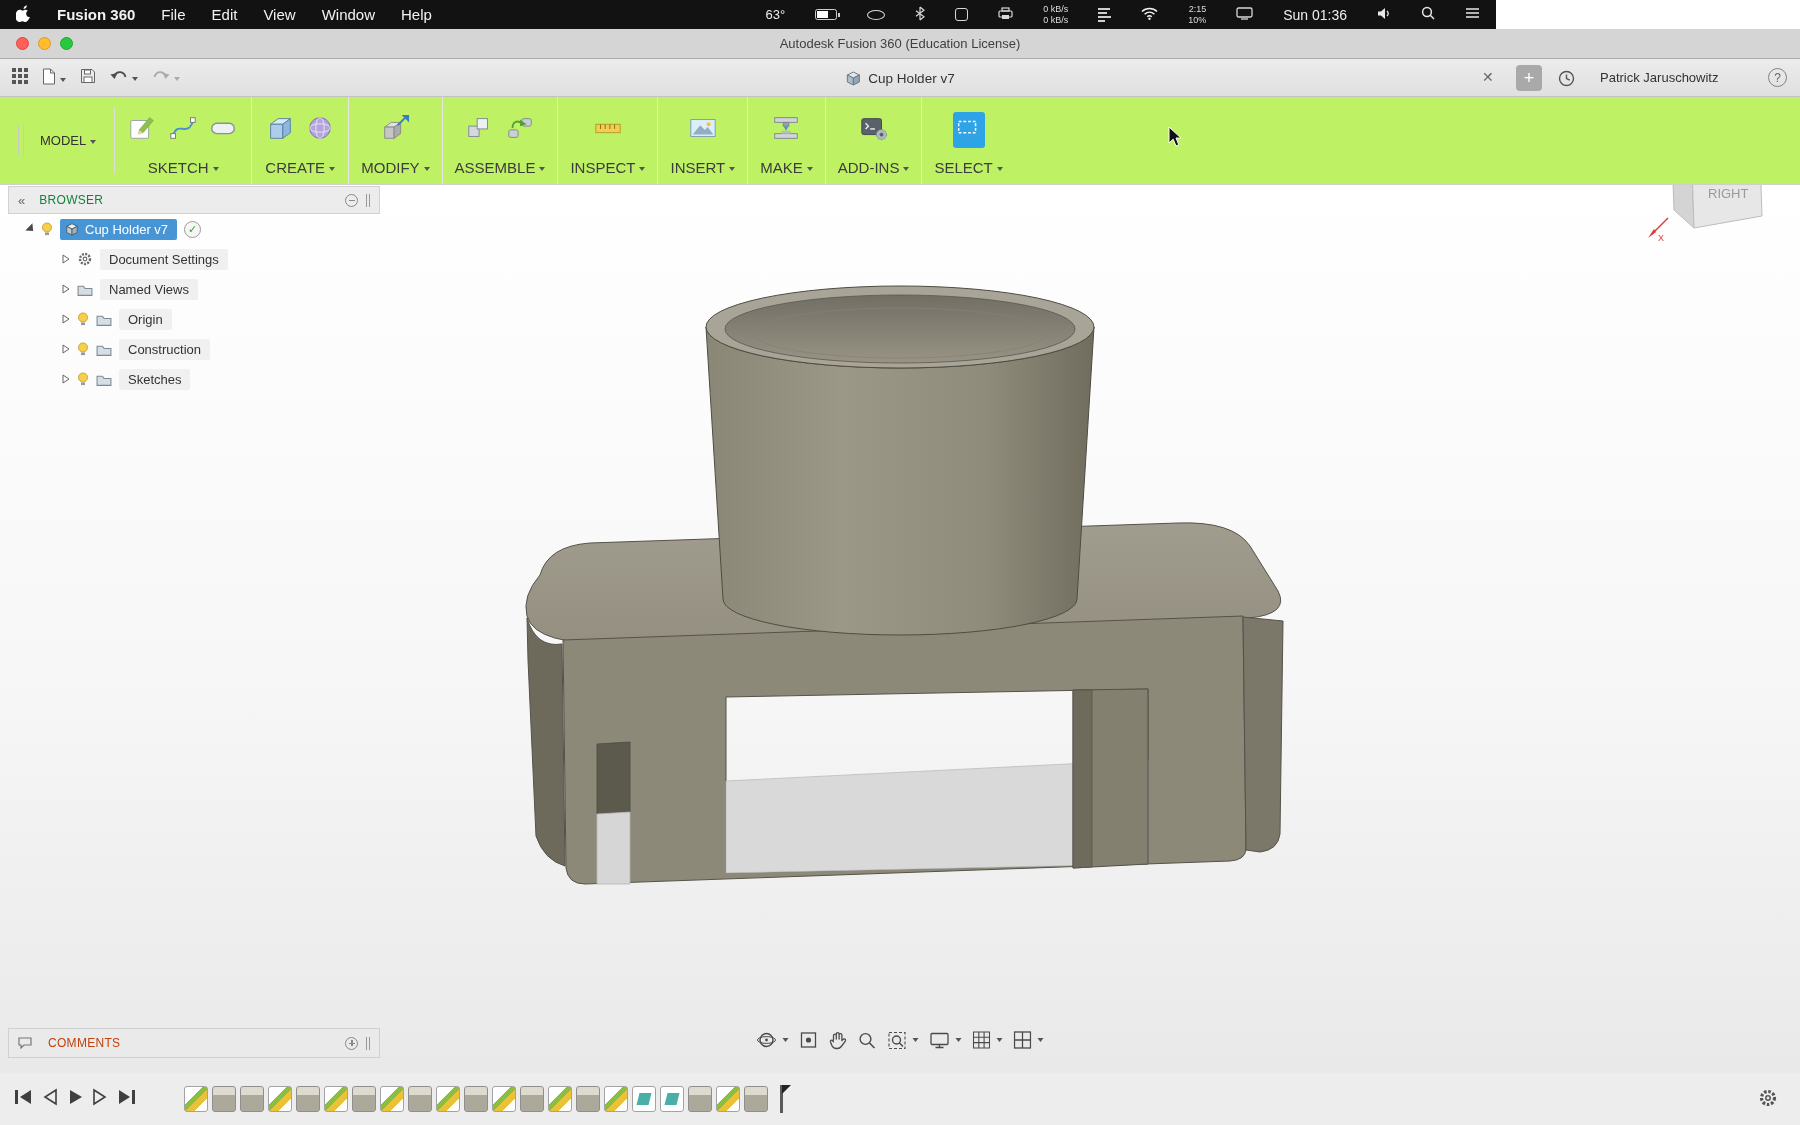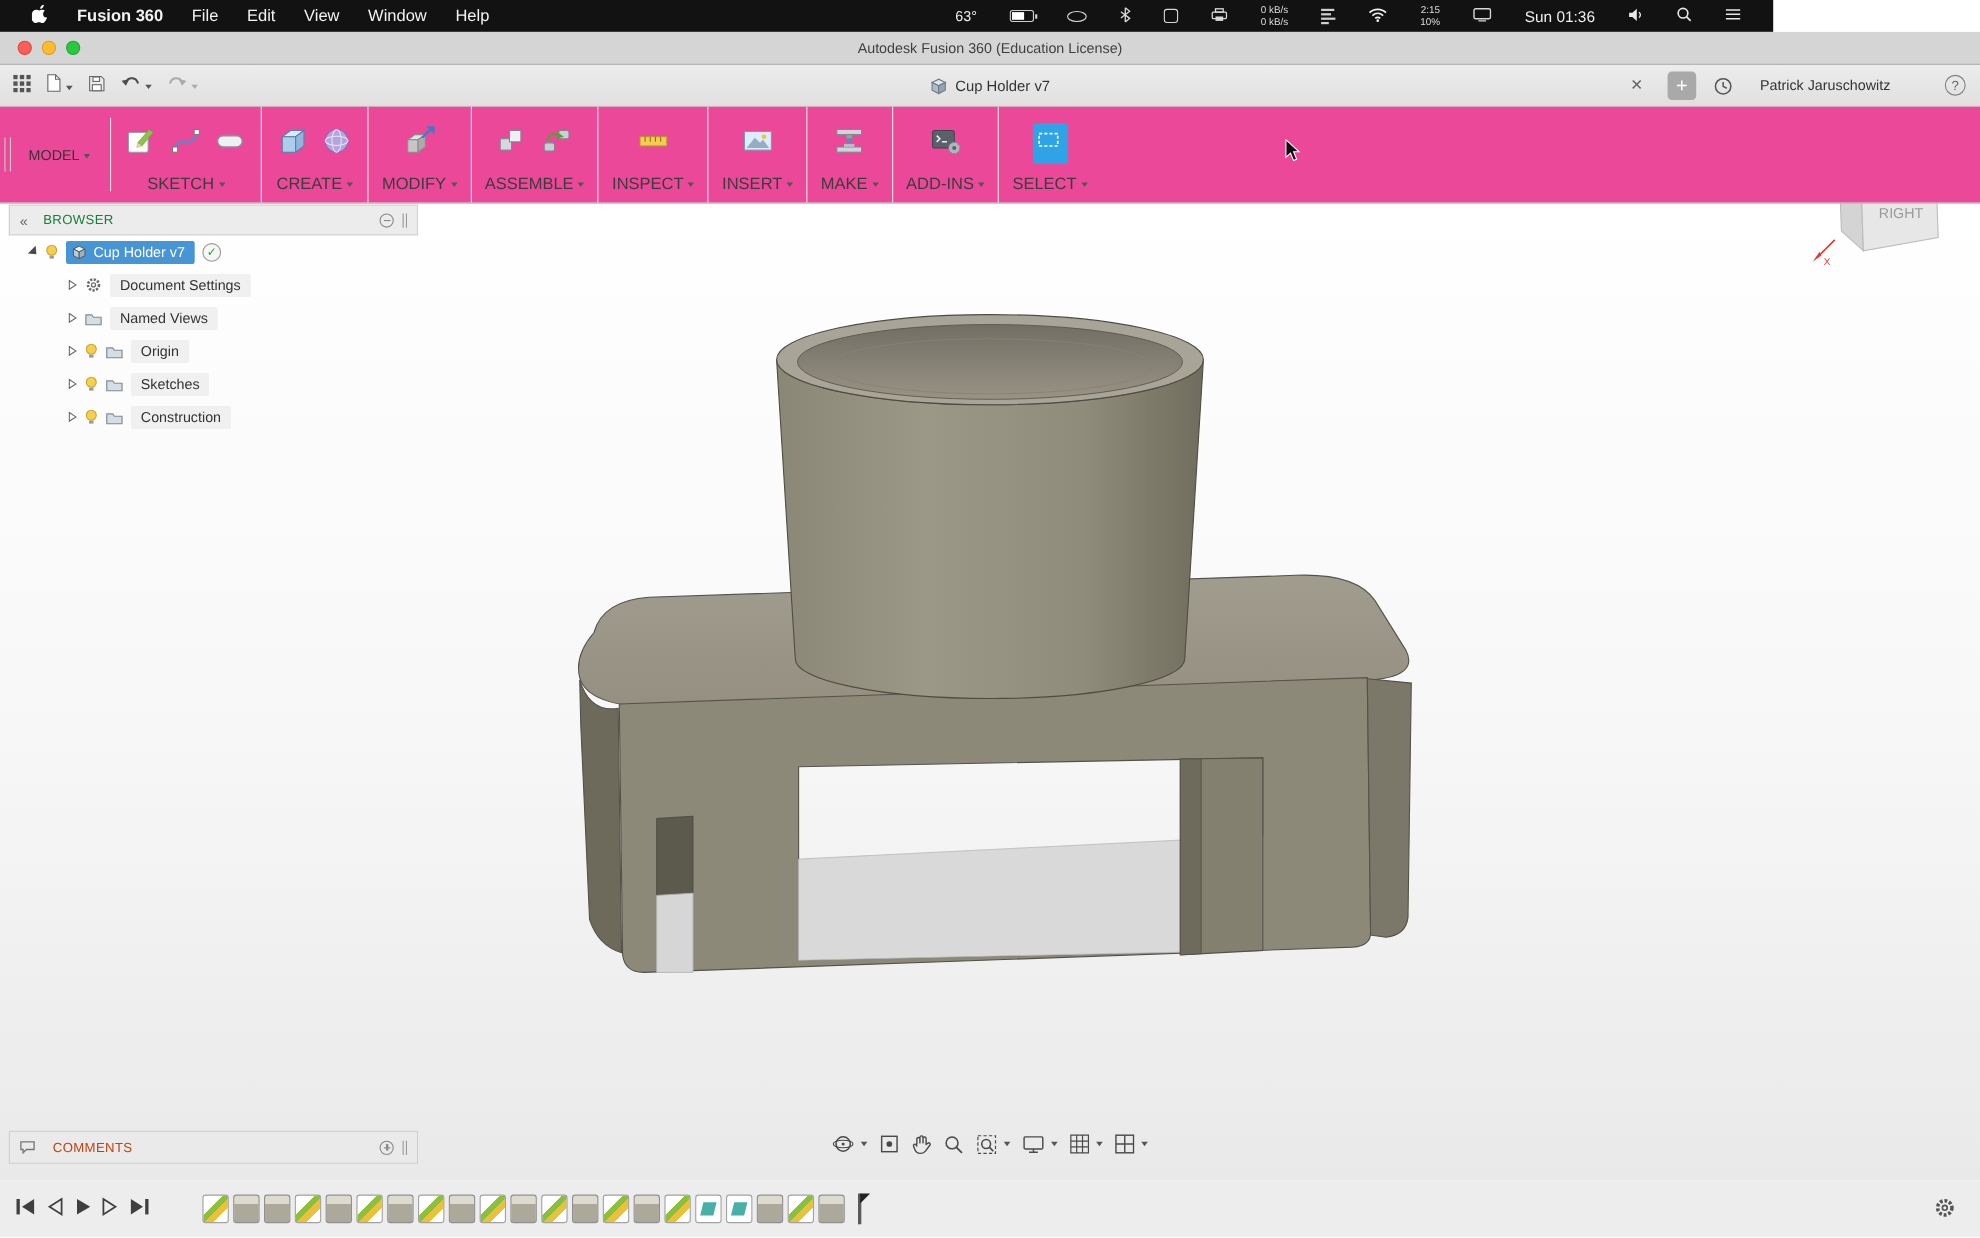--- a/index.html
+++ b/index.html
@@ -1,21 +1,21 @@
 <!DOCTYPE html>
 <html><head>
 <meta charset="utf-8">
 <style>
   * { margin:0; padding:0; box-sizing:border-box; }
   html,body { width:1800px; height:1125px; overflow:hidden; }
   body { font-family:"Liberation Sans", sans-serif; background:#fff; position:relative; }
 
   
-  .menubar { position:absolute; top:0; left:0; width:1612px; height:29px; background:#121212;
-    color:#f2f2f2; display:flex; align-items:center; padding:0 29px; gap:26px; font-size:15px; z-index:30; }
+  .menubar { position:absolute; top:0; left:0; width:1496px; height:29px; background:#121212;
+    color:#f2f2f2; display:flex; align-items:center; padding:0 16px; gap:26px; font-size:15px; z-index:30; }
   .menubar .app-name { font-weight:bold; }
   .menubar .mitem { cursor:default; }
   .mb-right { margin-left:auto; display:flex; align-items:center; gap:30px; font-size:13px; color:#eee; }
   .stack2 { display:flex; flex-direction:column; align-items:flex-end; font-size:9px; line-height:1.15; color:#ddd; }
   .batt { width:22px; height:11px; border:1.5px solid #cfcfcf; border-radius:2.5px; position:relative; }
   .batt::after { content:""; position:absolute; left:1px; top:1px; bottom:1px; width:55%; background:#fff; }
   .batt::before { content:""; position:absolute; right:-4px; top:2.5px; width:2px; height:4px; background:#cfcfcf; }
   .oval-ic { width:18px; height:10px; border:1.5px solid #d8d8d8; border-radius:50%; }
   .sq-ic { width:13px; height:13px; border:1.5px solid #d8d8d8; border-radius:3px; }
   .bars-ic { display:flex; flex-direction:column; gap:2px; }
@@ -41,22 +41,22 @@
     display:flex; align-items:center; gap:7px; font-size:13.5px; color:#333; }
   .tab-close { position:absolute; left:1482px; top:10px; font-size:14px; color:#666; }
   .tab-plus { position:absolute; left:1516px; top:6px; width:26px; height:26px; background:#a9a9a9;
     border-radius:4px; color:#fff; font-size:18px; display:flex; align-items:center; justify-content:center; }
   .tb-clock { position:absolute; left:1558px; top:11px; }
   .tb-user { position:absolute; left:1600px; top:11px; font-size:13px; color:#333; }
   .tb-help { position:absolute; left:1768px; top:9px; width:19px; height:19px; border:1.5px solid #828282;
     border-radius:50%; color:#666; font-size:12px; display:flex; align-items:center; justify-content:center; }
 
   
-  .ribbon { position:absolute; top:97px; left:0; width:1800px; height:88px; background:#ec4899;
-    border-bottom:1px solid #cfcfcf; display:flex; align-items:stretch; padding-left:0; z-index:30; }
+  .ribbon { position:absolute; top:97px; left:0; width:1800px; height:88px; background:#bef264;
+    border-bottom:1px solid #cfcfcf; display:flex; align-items:stretch; padding-left:14px; z-index:30; }
   .grip { width:6px; margin:28px 4px; border-left:1px solid #c9c9c9; border-right:1px solid #c9c9c9; }
   .workspace-btn { align-self:center; margin:0 18px 0 12px; font-size:13px; color:#333; white-space:nowrap; }
   .rib-sep { width:1px; background:#ddd; margin:10px 0; }
   .ribbon-group { display:flex; flex-direction:column; border-right:1px solid #e6e6e6; padding:0 12px; }
   .rg-icons { flex:1; display:flex; align-items:center; justify-content:center; gap:8px; padding-top:6px; }
   .rg-btn { padding:1px; border-radius:3px; }
   .rg-btn.active { background:#2ea3e6; }
   .rg-label { font-size:15px; color:#3c3c3c; text-align:center; padding:2px 0 8px; white-space:nowrap; }
 
   
@@ -544,35 +544,35 @@
     <svg width="8" height="10" viewBox="0 0 8 10">
         <polygon points="1,1 7,5 1,9" fill="none" stroke="#666"></polygon>
       </svg>
     <svg width="12" height="14" viewBox="0 0 12 14">
         <circle cx="6" cy="5.5" r="4.5" fill="#f7d04b" stroke="#c9a53a"></circle>
         <rect x="4" y="10.5" width="4" height="2.6" fill="#9a9a9a"></rect>
       </svg>
     <svg width="16" height="13" viewBox="0 0 15 12">
         <path d="M1 3 h5 l1.5 2 H14 v6.5 H1 z" fill="#d6dde3" stroke="#7e8b96"></path>
       </svg>
-    <span class="chip">Sketches</span>
+    <span class="chip">Construction</span>
   </div>
 
   <div class="brow child">
     <svg width="8" height="10" viewBox="0 0 8 10">
         <polygon points="1,1 7,5 1,9" fill="none" stroke="#666"></polygon>
       </svg>
     <svg width="12" height="14" viewBox="0 0 12 14">
         <circle cx="6" cy="5.5" r="4.5" fill="#f7d04b" stroke="#c9a53a"></circle>
         <rect x="4" y="10.5" width="4" height="2.6" fill="#9a9a9a"></rect>
       </svg>
     <svg width="16" height="13" viewBox="0 0 15 12">
         <path d="M1 3 h5 l1.5 2 H14 v6.5 H1 z" fill="#d6dde3" stroke="#7e8b96"></path>
       </svg>
-    <span class="chip">Construction</span>
+    <span class="chip">Sketches</span>
   </div>
 </div>
 
 <div class="viewcube">
   <svg width="130" height="132" viewBox="0 0 130 132">
     <text x="8" y="16" font-size="11" fill="#8a98a5">Z</text>
     <line x1="12" y1="20" x2="12" y2="40" stroke="#b9c2ca" stroke-width="1"></line>
     <polygon points="28,42 95,32 116,48 48,59" fill="#f2f2f2" stroke="#bcbcbc"></polygon>
     <polygon points="28,42 48,59 50,118 30,100" fill="#d4d4d4" stroke="#bcbcbc"></polygon>
     <polygon points="48,59 116,48 118,106 50,118" fill="#e7e7e7" stroke="#bcbcbc"></polygon>

